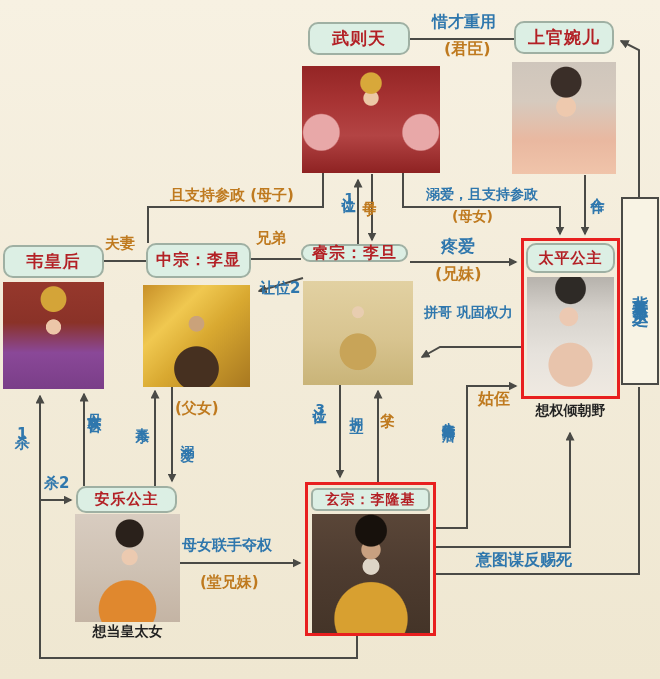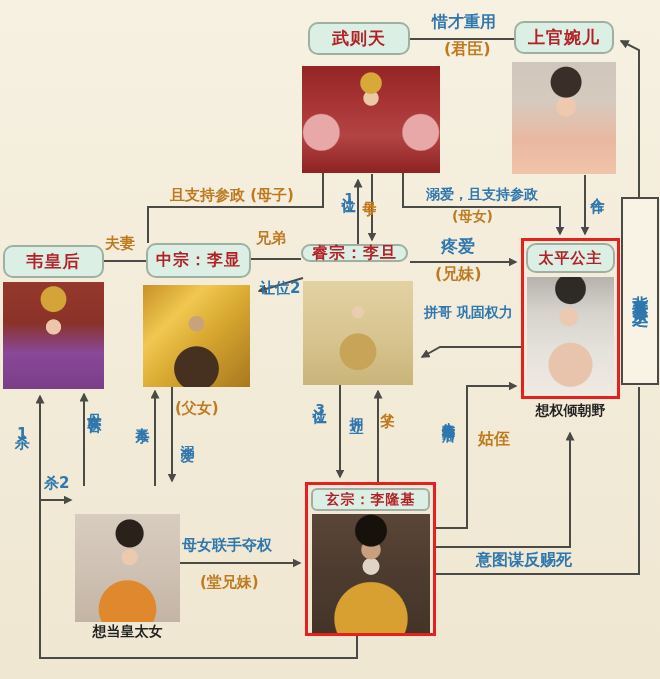--- a/index.html
+++ b/index.html
@@ -107,20 +107,21 @@
 
   <div class="redframe" style="left:521px;top:238px;width:99px;height:161px;"></div>
   <div class="redframe" style="left:305px;top:482px;width:131px;height:154px;"></div>
 
   <div class="node" style="left:308px;top:22px;width:102px;height:33px;">武则天</div>
   <div class="node" style="left:514px;top:21px;width:100px;height:33px;">上官婉儿</div>
   <div class="node" style="left:3px;top:245px;width:101px;height:33px;">韦皇后</div>
   <div class="node" style="left:146px;top:243px;width:105px;height:35px;font-size:16px;">中宗：李显</div>
   <div class="node" style="left:301px;top:244px;width:107px;height:18px;font-size:16px;">睿宗：李旦</div>
   <div class="node" style="left:526px;top:243px;width:89px;height:30px;font-size:15px;">太平公主</div>
+  <div class="node" style="left:76px;top:486px;width:101px;height:27px;font-size:15px;">安乐公主</div>
   <div class="node" style="left:311px;top:488px;width:119px;height:23px;font-size:14px;border-radius:6px;">玄宗：李隆基</div>
 
   <div class="photo" id="p-wuzetian" style="left:302px;top:66px;width:138px;height:107px;"></div>
   <div class="photo" id="p-shangguan" style="left:512px;top:62px;width:104px;height:112px;"></div>
   <div class="photo" id="p-weihou" style="left:3px;top:282px;width:101px;height:107px;"></div>
   <div class="photo" id="p-zhongzong" style="left:143px;top:285px;width:107px;height:102px;"></div>
   <div class="photo" id="p-ruizong" style="left:303px;top:281px;width:110px;height:104px;"></div>
   <div class="photo" id="p-taiping" style="left:527px;top:277px;width:87px;height:117px;"></div>
   <div class="photo" id="p-anle" style="left:75px;top:514px;width:105px;height:108px;"></div>
   <div class="photo" id="p-xuanzong" style="left:312px;top:514px;width:118px;height:119px;"></div>
@@ -139,21 +140,21 @@
   <div class="lbl orange v" style="left:362px;top:190px;font-size:14px;">母子</div>
   <div class="lbl blue" style="left:426px;top:186px;font-size:14px;">溺爱，且支持参政</div>
   <div class="lbl orange" style="left:452px;top:208px;font-size:14px;">(母女)</div>
   <div class="lbl blue v" style="left:590px;top:187px;font-size:14px;">合作</div>
   <div class="lbl orange" style="left:105px;top:235px;font-size:15px;">夫妻</div>
   <div class="lbl orange" style="left:256px;top:230px;font-size:15px;">兄弟</div>
   <div class="lbl blue" style="left:441px;top:237px;font-size:17px;">疼爱</div>
   <div class="lbl orange" style="left:435px;top:265px;font-size:16px;">(兄妹)</div>
   <div class="lbl blue" style="left:260px;top:280px;font-size:15px;">让位2</div>
   <div class="lbl blue" style="left:424px;top:304px;font-size:14px;">拼哥 巩固权力</div>
-  <div class="lbl orange" style="left:478px;top:390px;font-size:16px;margin-top:40px;">姑侄</div>
+  <div class="lbl orange" style="left:478px;top:390px;font-size:16px;">姑侄</div>
   <div class="lbl blue v" style="left:13px;top:423px;font-size:15px;">杀1</div>
   <div class="lbl blue v" style="left:87px;top:402px;font-size:14px;">母女联合</div>
   <div class="lbl blue v" style="left:135px;top:417px;font-size:14px;">毒杀</div>
   <div class="lbl orange" style="left:175px;top:400px;font-size:15px;">(父女)</div>
   <div class="lbl blue v" style="left:180px;top:434px;font-size:14px;">溺爱</div>
   <div class="lbl blue" style="left:44px;top:475px;font-size:15px;">杀2</div>
   <div class="lbl blue v" style="left:312px;top:397px;font-size:14px;">让位3</div>
   <div class="lbl blue v" style="left:349px;top:406px;font-size:14px;">拥立</div>
   <div class="lbl orange v" style="left:380px;top:402px;font-size:14px;">父子</div>
   <div class="lbl blue v" style="left:440px;top:412px;font-size:13px;letter-spacing:1px;">先合作除掉韦后</div>

